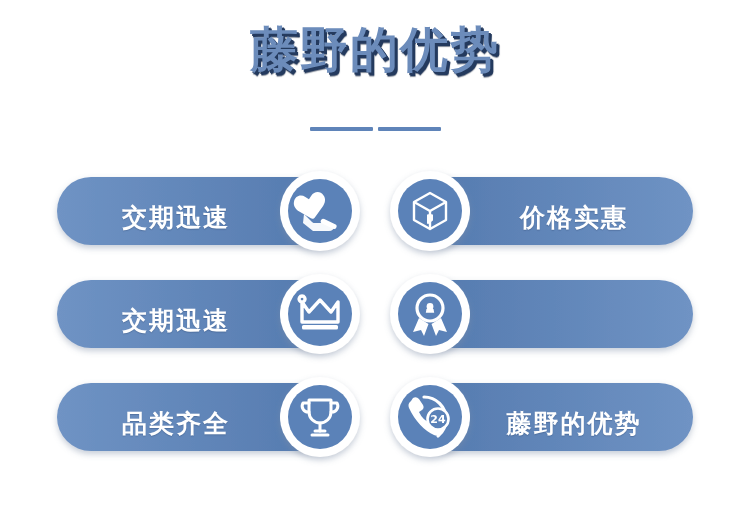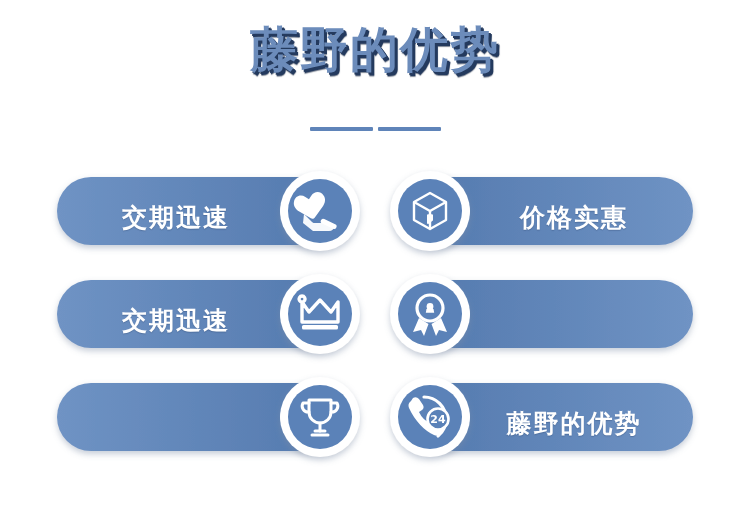--- a/index.html
+++ b/index.html
@@ -303,20 +303,21 @@
 
           <g transform="translate(268,39)" fill="none" stroke="#ffffff" stroke-width="3" stroke-linejoin="round" stroke-linecap="round">
             <path d="M-11,-17 L11,-17 L11,-5 a11,11 0 0 1 -22,0 Z"></path>
             <path d="M-11,-14 L-17,-14 a6,6 0 0 0 6,9"></path>
             <path d="M11,-14 L17,-14 a6,6 0 0 1 -6,9"></path>
             <path d="M0,6 L0,14"></path>
             <path d="M-8,18 L8,18"></path>
             <path d="M-5,14 L5,14"></path>
           </g>
         </svg>
+        <div class="feature-label">品类齐全</div>
       </div>
 
       <div class="feature-item icon-left">
         <svg viewBox="0 0 312 78" xmlns="http://www.w3.org/2000/svg">
           <defs>
             <linearGradient id="g6" x1="0" y1="0" x2="1" y2="0">
               <stop offset="0" stop-color="#5278ad"></stop>
               <stop offset="1" stop-color="#6f93c4"></stop>
             </linearGradient>
             <filter id="sh6" x="-30%" y="-30%" width="170%" height="190%">

